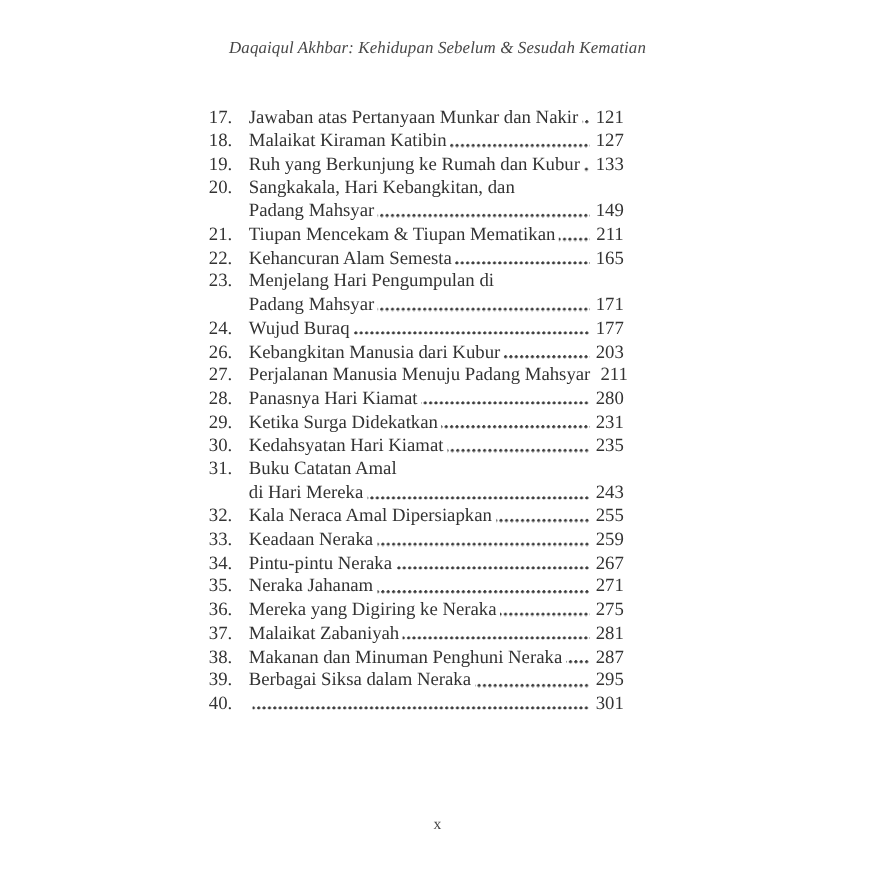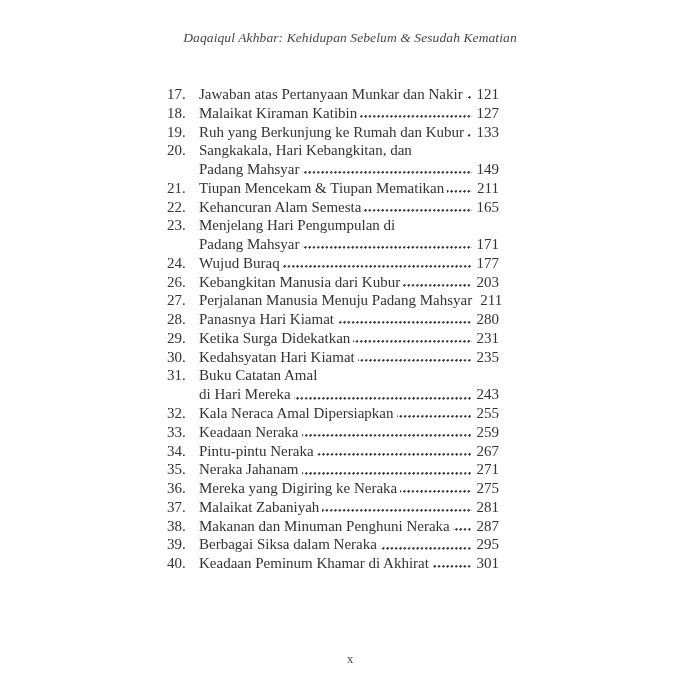--- a/index.html
+++ b/index.html
@@ -254,21 +254,20 @@
 
   <div class="toc-line">
     <span class="entry-num">39.</span>
     <span class="entry-title">Berbagai Siksa dalam Neraka</span>
     <span class="dot-leader"></span>
     <span class="entry-page">295</span>
   </div>
 
   <div class="toc-line">
     <span class="entry-num">40.</span>
-    <span class="entry-title">Keadaan Peminum Khamar di Akhirat</span>
     <span class="dot-leader"></span>
     <span class="entry-page">301</span>
   </div>
 </div>
 
   <div class="page-footer">x</div>
 
 </div>
 
 </body></html>

